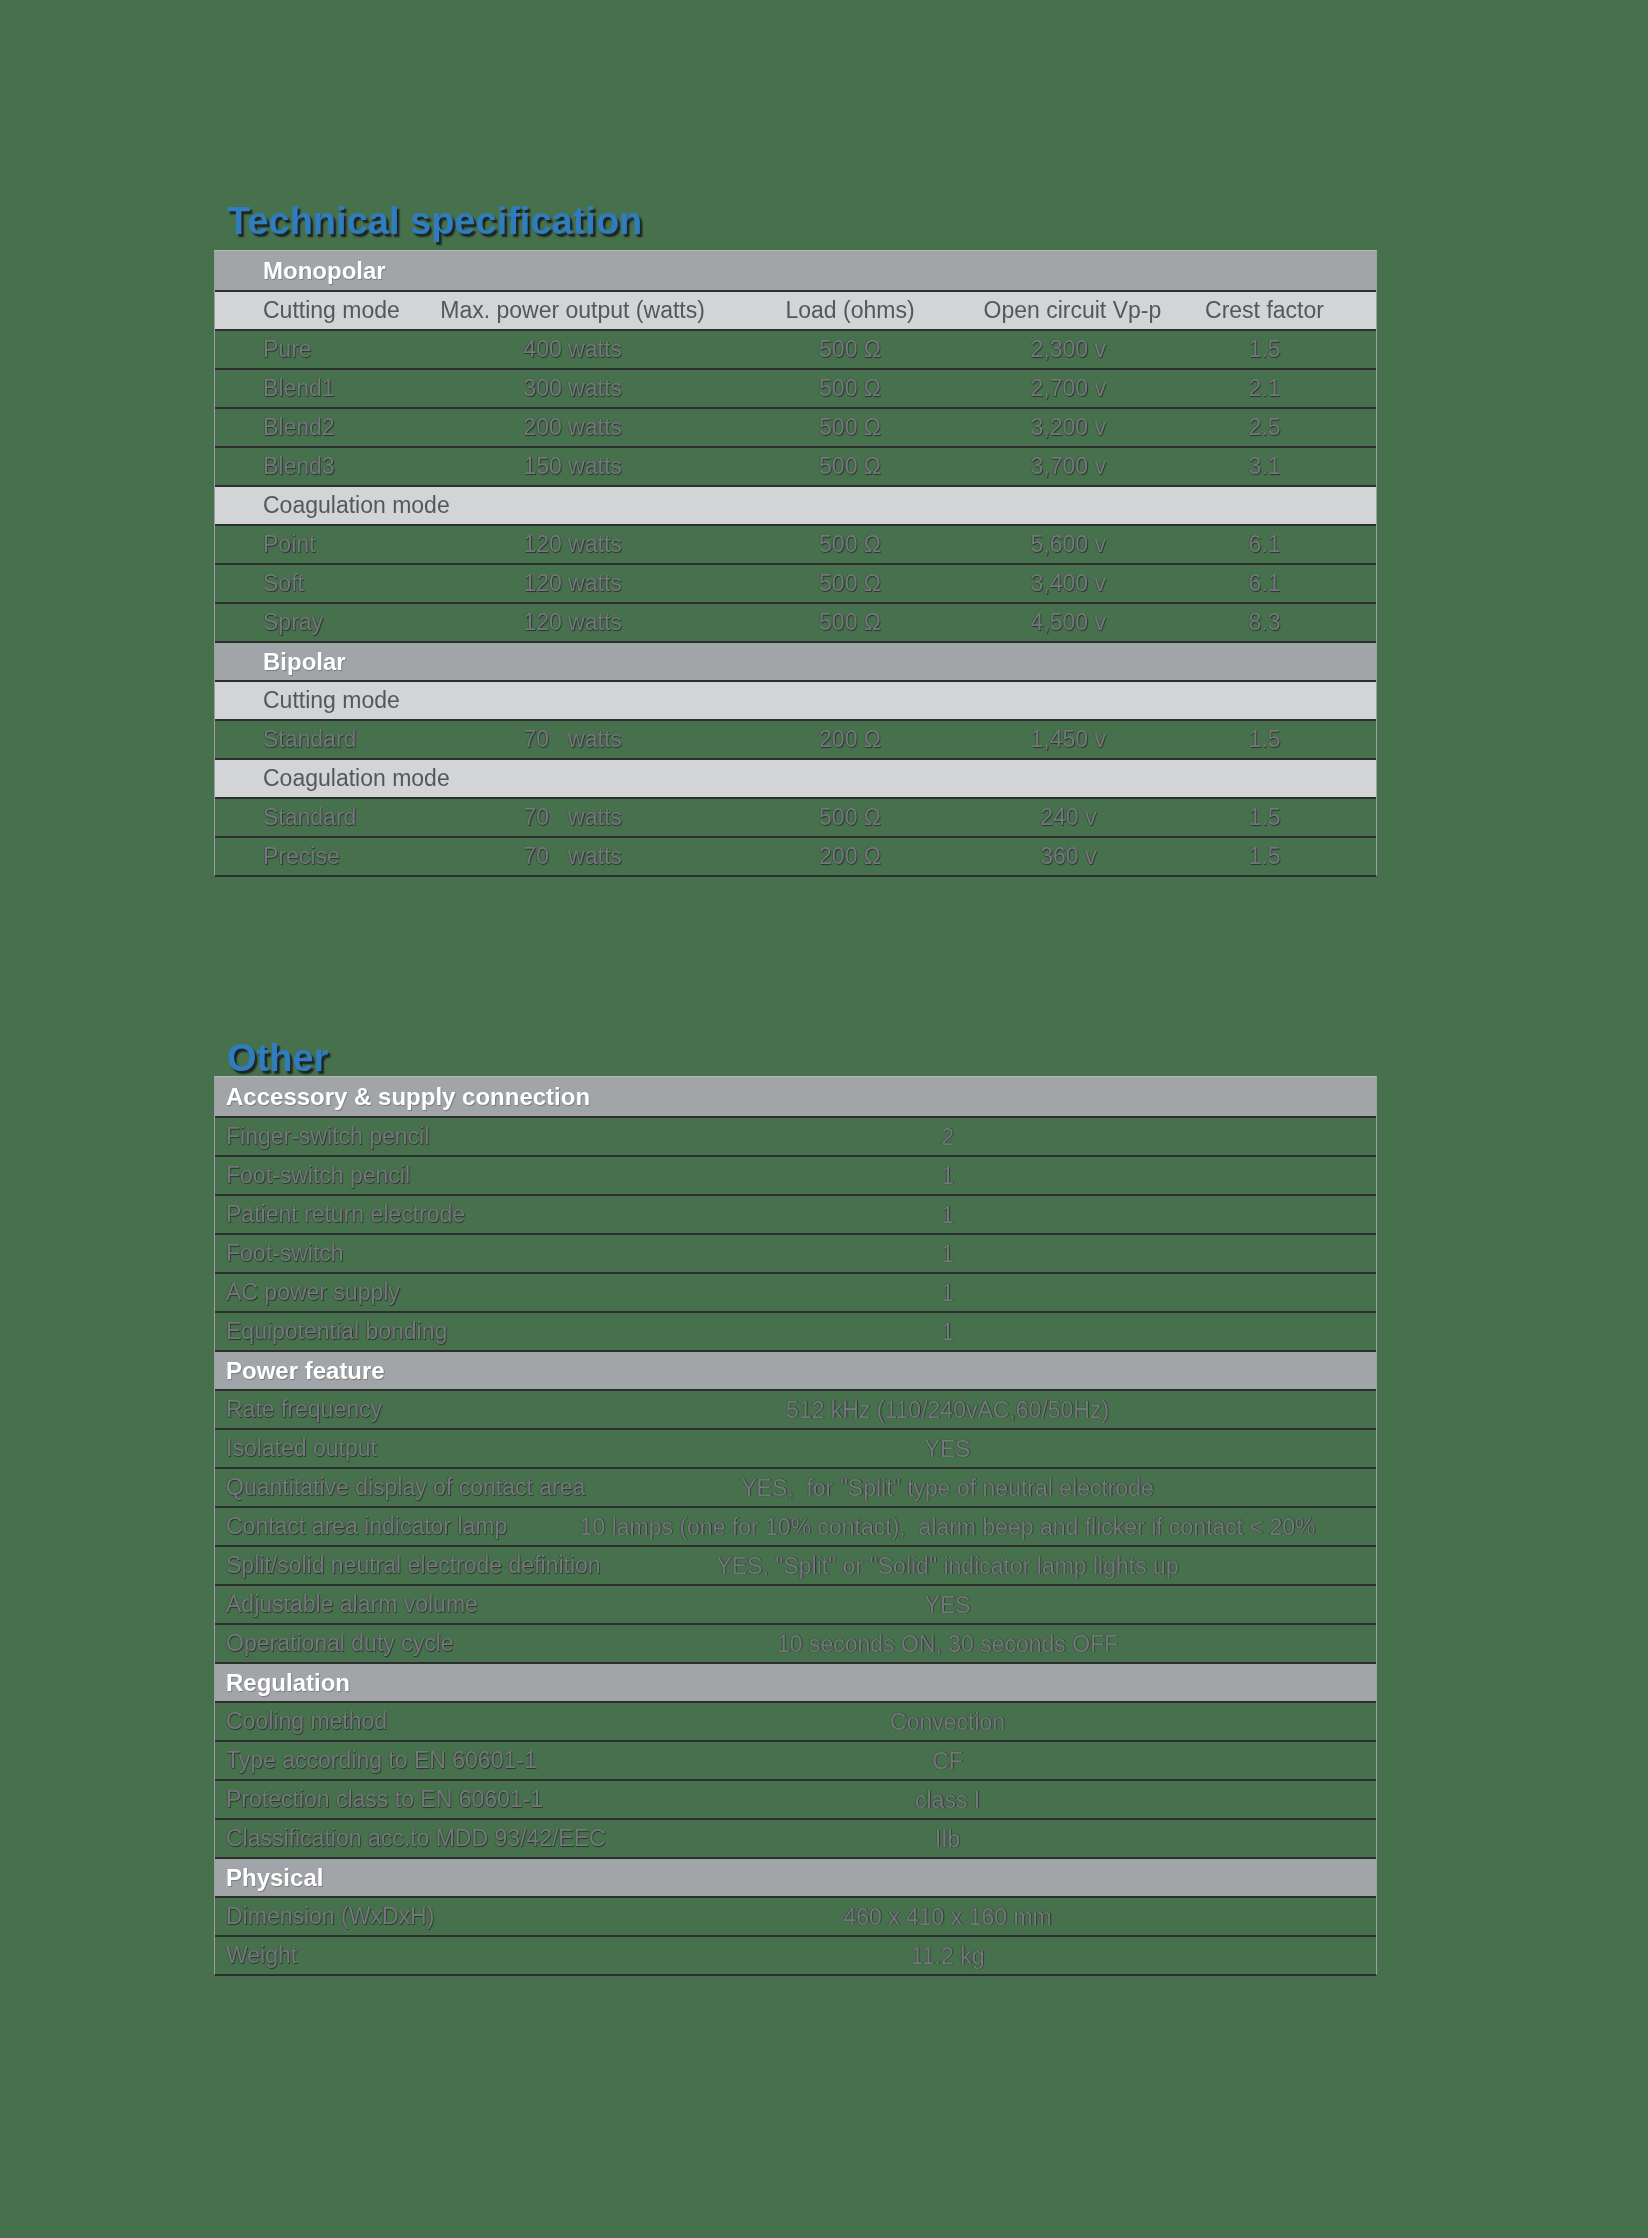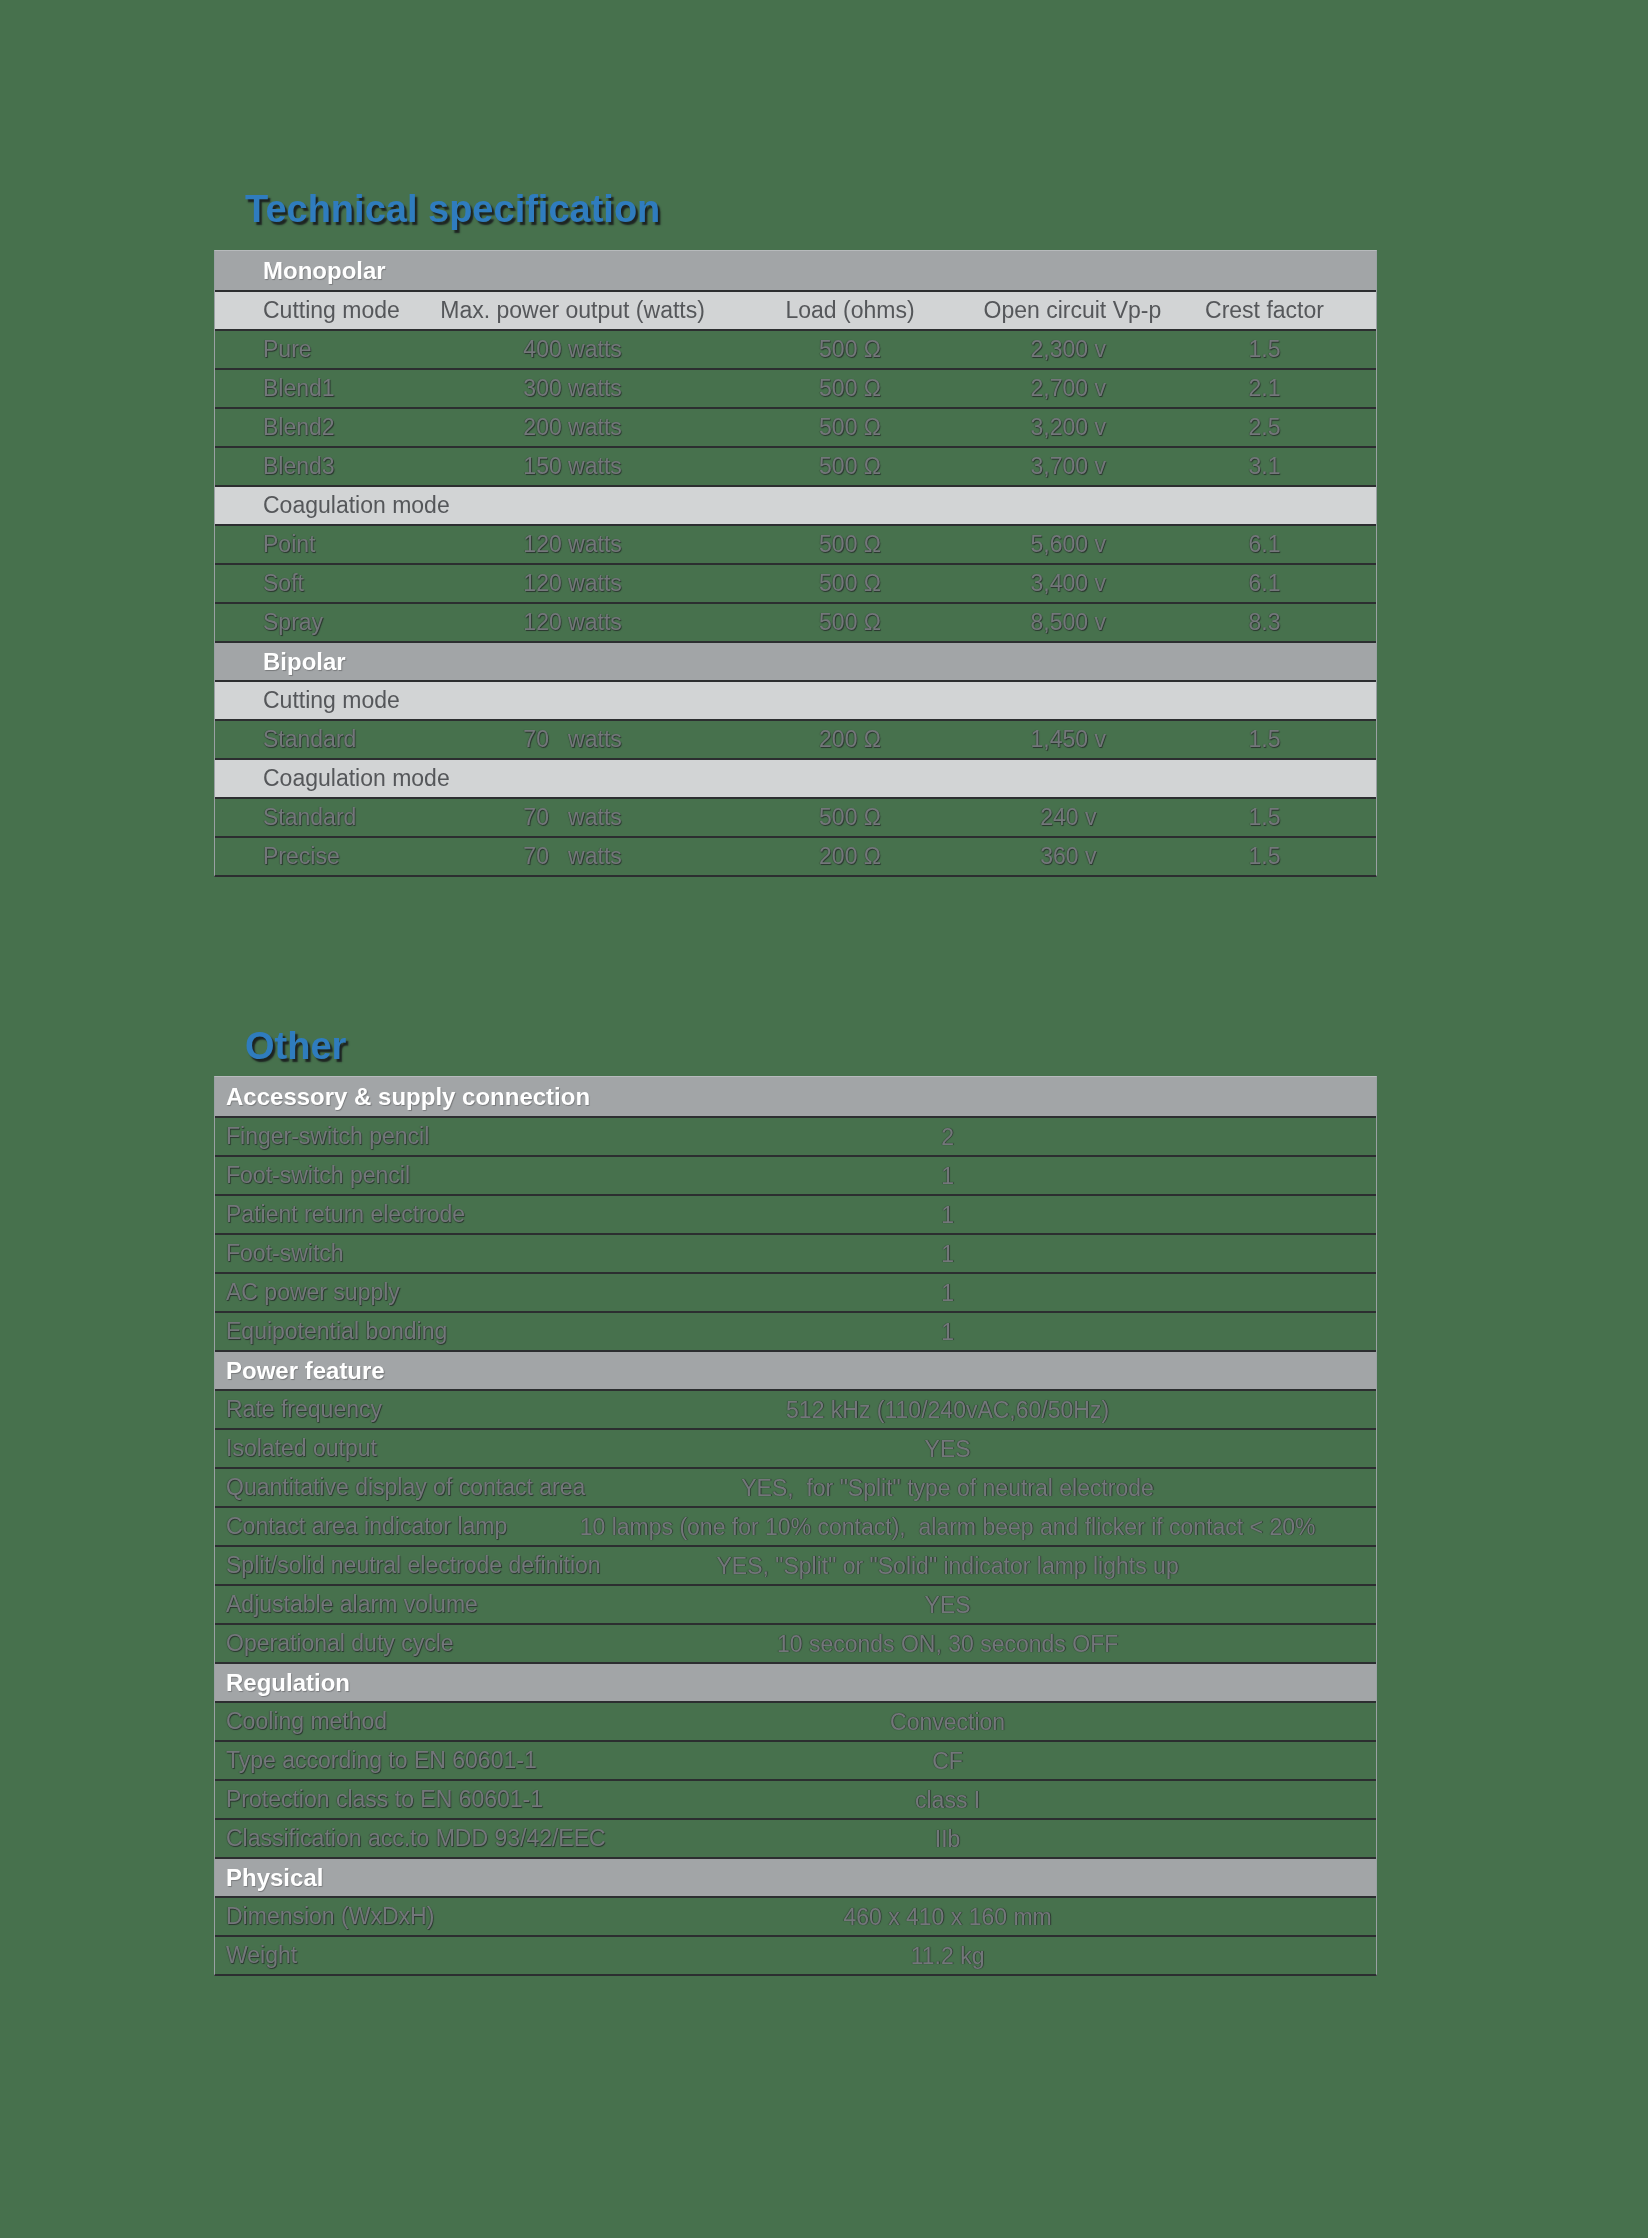--- a/index.html
+++ b/index.html
@@ -6,26 +6,27 @@
   .page {
     position: relative;
     width: 1649px;
     height: 2239px;
     background: #47714d;
     font-family: "Liberation Sans", sans-serif;
     overflow: hidden;
   }
   .title {
     position: absolute;
-    left: 245px;
+    left: 227px;
     font-size: 38px;
     font-weight: bold;
     color: #2f7cbe;
     text-shadow: 2.5px 2.5px 1.6px rgba(24, 27, 29, 0.9);
     white-space: pre;
+    margin-top: 12px;
   }
   #spec-title  { top: 188px; }
   #other-title { top: 1025px; }
 
   .spec-table {
     position: absolute;
     left: 214px;
     width: 1163px;
     box-sizing: border-box;
     border-left: 1.6px solid #9aa0a3;
@@ -96,21 +97,21 @@
   <div class="spec-table t1" id="table-1">
       <div class="row row-section pad">Monopolar</div>
       <div class="row row-sub grid"><span class="cell first pad">Cutting mode</span><span class="cell">Max. power output (watts)</span><span class="cell">Load (ohms)</span><span class="cell">Open circuit Vp-p</span><span class="cell">Crest factor</span></div>
       <div class="row row-data grid"><span class="cell first pad">Pure</span><span class="cell">400 watts</span><span class="cell">500 Ω</span><span class="cell">2,300 v</span><span class="cell">1.5</span></div>
       <div class="row row-data grid"><span class="cell first pad">Blend1</span><span class="cell">300 watts</span><span class="cell">500 Ω</span><span class="cell">2,700 v</span><span class="cell">2.1</span></div>
       <div class="row row-data grid"><span class="cell first pad">Blend2</span><span class="cell">200 watts</span><span class="cell">500 Ω</span><span class="cell">3,200 v</span><span class="cell">2.5</span></div>
       <div class="row row-data grid"><span class="cell first pad">Blend3</span><span class="cell">150 watts</span><span class="cell">500 Ω</span><span class="cell">3,700 v</span><span class="cell">3.1</span></div>
       <div class="row row-sub pad">Coagulation mode</div>
       <div class="row row-data grid"><span class="cell first pad">Point</span><span class="cell">120 watts</span><span class="cell">500 Ω</span><span class="cell">5,600 v</span><span class="cell">6.1</span></div>
       <div class="row row-data grid"><span class="cell first pad">Soft</span><span class="cell">120 watts</span><span class="cell">500 Ω</span><span class="cell">3,400 v</span><span class="cell">6.1</span></div>
-      <div class="row row-data grid"><span class="cell first pad">Spray</span><span class="cell">120 watts</span><span class="cell">500 Ω</span><span class="cell">8,500 v</span><span class="cell">8.3</span></div>
+      <div class="row row-data grid"><span class="cell first pad">Spray</span><span class="cell">120 watts</span><span class="cell">500 Ω</span><span class="cell">4,500 v</span><span class="cell">8.3</span></div>
       <div class="row row-section pad">Bipolar</div>
       <div class="row row-sub pad">Cutting mode</div>
       <div class="row row-data grid"><span class="cell first pad">Standard</span><span class="cell">70   watts</span><span class="cell">200 Ω</span><span class="cell">1,450 v</span><span class="cell">1.5</span></div>
       <div class="row row-sub pad">Coagulation mode</div>
       <div class="row row-data grid"><span class="cell first pad">Standard</span><span class="cell">70   watts</span><span class="cell">500 Ω</span><span class="cell">240 v</span><span class="cell">1.5</span></div>
       <div class="row row-data grid"><span class="cell first pad">Precise</span><span class="cell">70   watts</span><span class="cell">200 Ω</span><span class="cell">360 v</span><span class="cell">1.5</span></div>
     </div>
 
   <div class="title" id="other-title">Other</div>
 

